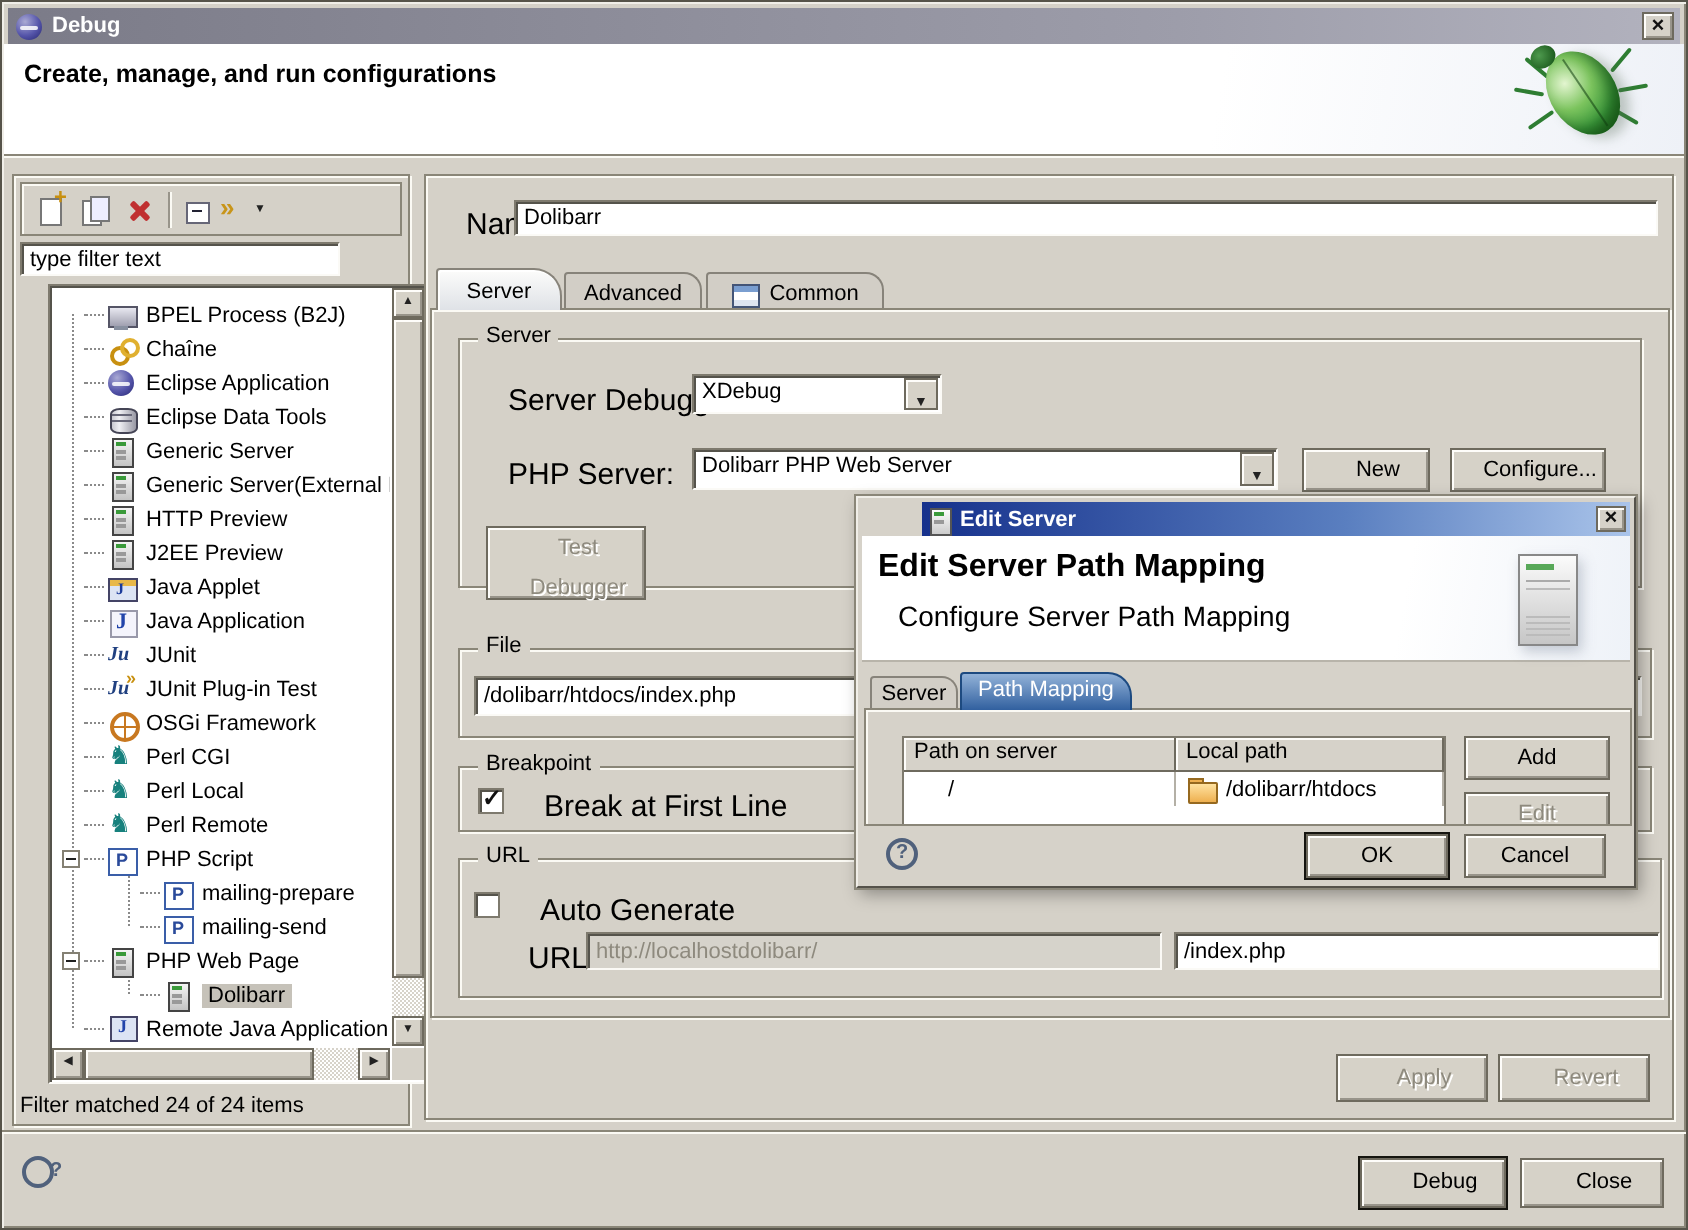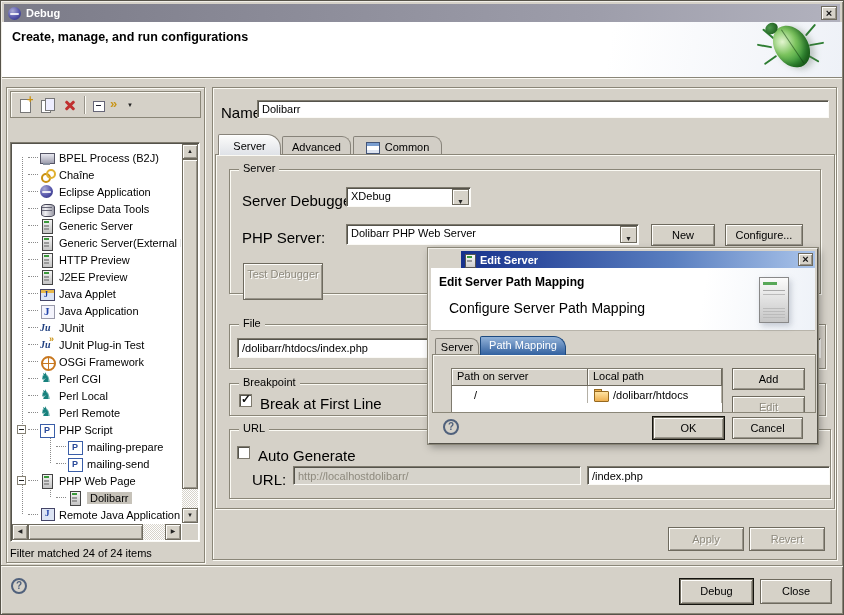--- a/index.html
+++ b/index.html
@@ -1,19 +1,19 @@
 <!DOCTYPE html>
 <html><head>
 <meta charset="utf-8">
 <style>
   html,body{margin:0;padding:0;background:#9a9a9a;}
   *{box-sizing:border-box;font-family:"Liberation Sans",sans-serif;}
   #win{position:relative;width:844px;height:615px;background:#d5d1c8;overflow:hidden;
        border:1px solid #565349;box-shadow:inset 1px 1px 0 #f0eee8,inset -1px -1px 0 #8a8678;}
-  .abs{position:absolute;}
+  .abs{position:absolute;padding-left:12px;}
   
   #titlebar{left:3px;top:3px;right:3px;height:18px;
     background:linear-gradient(90deg,#7b7b88,#9d9daa 70%,#b2b2be);
     display:flex;align-items:center;padding:0 3px;}
   #titlebar .t-text{color:#fff;font-weight:bold;font-size:11px;margin-left:5px;flex:1;}
   .xbtn{width:16px;height:14px;background:#d6d2c9;border:1px solid #6e6a5e;
     box-shadow:inset 1px 1px 0 #fefdfa,inset -1px -1px 0 #98948a;
     font-size:11px;font-weight:bold;line-height:12px;text-align:center;color:#111;cursor:default;}
   
   #banner{left:1px;top:21px;right:1px;height:56px;background:linear-gradient(100deg,#ffffff 72%,#eef1f7);
@@ -57,21 +57,21 @@
     font-size:10px;font-weight:bold;text-align:center;line-height:12px;}
   
   #leftpane{left:5px;top:86px;width:199px;height:476px;}
   #toolbar{position:absolute;left:3px;top:3px;width:191px;height:27px;display:flex;align-items:center;padding-left:4px;
     border:1px solid #8a8678;box-shadow:inset 1px 1px 0 #fbfaf4;}
   .tbtn{width:22px;height:20px;position:relative;display:flex;align-items:center;justify-content:center;}
   .tsep{width:1px;height:18px;background:#98948a;box-shadow:1px 0 0 #fbfaf4;margin:0 3px;}
   .dd{font-size:6px;color:#222;margin-left:2px;}
   .dd:before{content:"▼";}
   #filterbox{position:absolute;left:3px;top:33px;width:160px;height:17px;}
-  #treebox{position:absolute;left:3px;top:54px;width:190px;height:400px;background:#fff;
+  #treebox{position:absolute;left:17px;top:54px;width:190px;height:400px;background:#fff;
     border:1px solid;border-color:#7e7a6e #fbfaf6 #fbfaf6 #7e7a6e;box-shadow:inset 1px 1px 0 #55534b;overflow:hidden;}
   #tree{position:absolute;left:1px;top:1px;right:18px;bottom:18px;overflow:hidden;}
   .trow{position:absolute;left:0;width:100%;height:17px;display:flex;align-items:center;}
   .trow.lv0{padding-left:16px;}
   .trow.lv1{padding-left:44px;}
   .dots{width:10px;height:0;border-top:1px dotted #8a8a8a;margin-right:1px;flex:none;}
   .tlabel{font-size:11px;margin-left:4px;white-space:nowrap;}
   .tlabel.sel{background:#c6c2b9;padding:0 3px;}
   .exp{position:absolute;left:5px;top:4px;width:9px;height:9px;background:#fff;border:1px solid #848073;}
   .exp:before{content:"";position:absolute;left:1px;top:3px;width:5px;height:1px;background:#202020;}
@@ -112,21 +112,21 @@
   
   #dlg{left:427px;top:247px;width:390px;height:196px;background:#d6d2c9;
     border:1px solid;border-color:#f0eee8 #55524a #55524a #f0eee8;
     box-shadow:0 0 0 1px #8a8678,2px 3px 8px rgba(0,0,0,.35);}
   #dlg-titlebar{position:absolute;left:2px;top:2px;right:2px;height:17px;
     background:linear-gradient(90deg,#16318c,#5a7fc0 60%,#aac4ea);
     display:flex;align-items:center;padding:0 2px;margin-left:30px;}
   #dlg-titlebar .t-text{color:#fff;font-weight:bold;font-size:11px;margin-left:4px;flex:1;}
   #dlg-header{position:absolute;left:2px;top:19px;right:2px;height:63px;
     background:linear-gradient(100deg,#ffffff 70%,#eef2f8);border-bottom:1px solid #b8b4aa;}
-  #dlg-header .hd1{position:absolute;left:8px;top:7px;font-size:12px;font-weight:bold;}
+  #dlg-header .hd1{position:absolute;left:8px;top:7px;font-size:16px;font-weight:bold;}
   #dlg-header .hd2{position:absolute;left:18px;top:32px;font-size:14px;}
   #dlg-tabs{position:absolute;left:0;top:87px;height:19px;width:100%;}
   .dtab{position:absolute;font-size:11px;text-align:center;border:1px solid #87837a;border-bottom:none;
     background:#d2cec6;border-radius:2px 8px 0 0;padding-top:2px;}
   .dtab:nth-child(1){left:6px;top:2px;width:44px;height:17px;}
   .dtab:nth-child(2){left:51px;top:0;width:86px;height:19px;}
   .dtab.active{background:linear-gradient(180deg,#92b2d8,#31609f);color:#fff;
     border-color:#1d4a80;z-index:3;border-radius:2px 12px 0 0;}
   #dlg-content{position:absolute;left:3px;top:105px;width:384px;height:59px;
     border:1px solid #8a8678;box-shadow:inset 1px 1px 0 #fbfaf4;overflow:hidden;}
@@ -244,20 +244,21 @@
         </div>
         <span class="tsep"></span>
         <div class="tbtn">
           <span class="ic ic-collapse"></span>
         </div>
         <div class="tbtn">
           <span class="ic ic-filter"></span>
           <span class="dd"></span>
         </div>
       </div>
+    <input id="filterbox" class="sunken field" value="type filter text" style="">
     <div id="treebox">
       <div id="tree">
         <div class="guide" style="left:10px;top:13px;height:357px"></div>
         <div class="guide" style="left:38px;top:291px;height:28px"></div>
         <div class="guide" style="left:38px;top:342px;height:11px"></div>
       <div class="trow lv0" style="top: 5px;">
             <span class="dots"></span>
             <span class="ic ic-bpel"></span>
             <span class="tlabel">BPEL Process (B2J)</span>
           </div>

